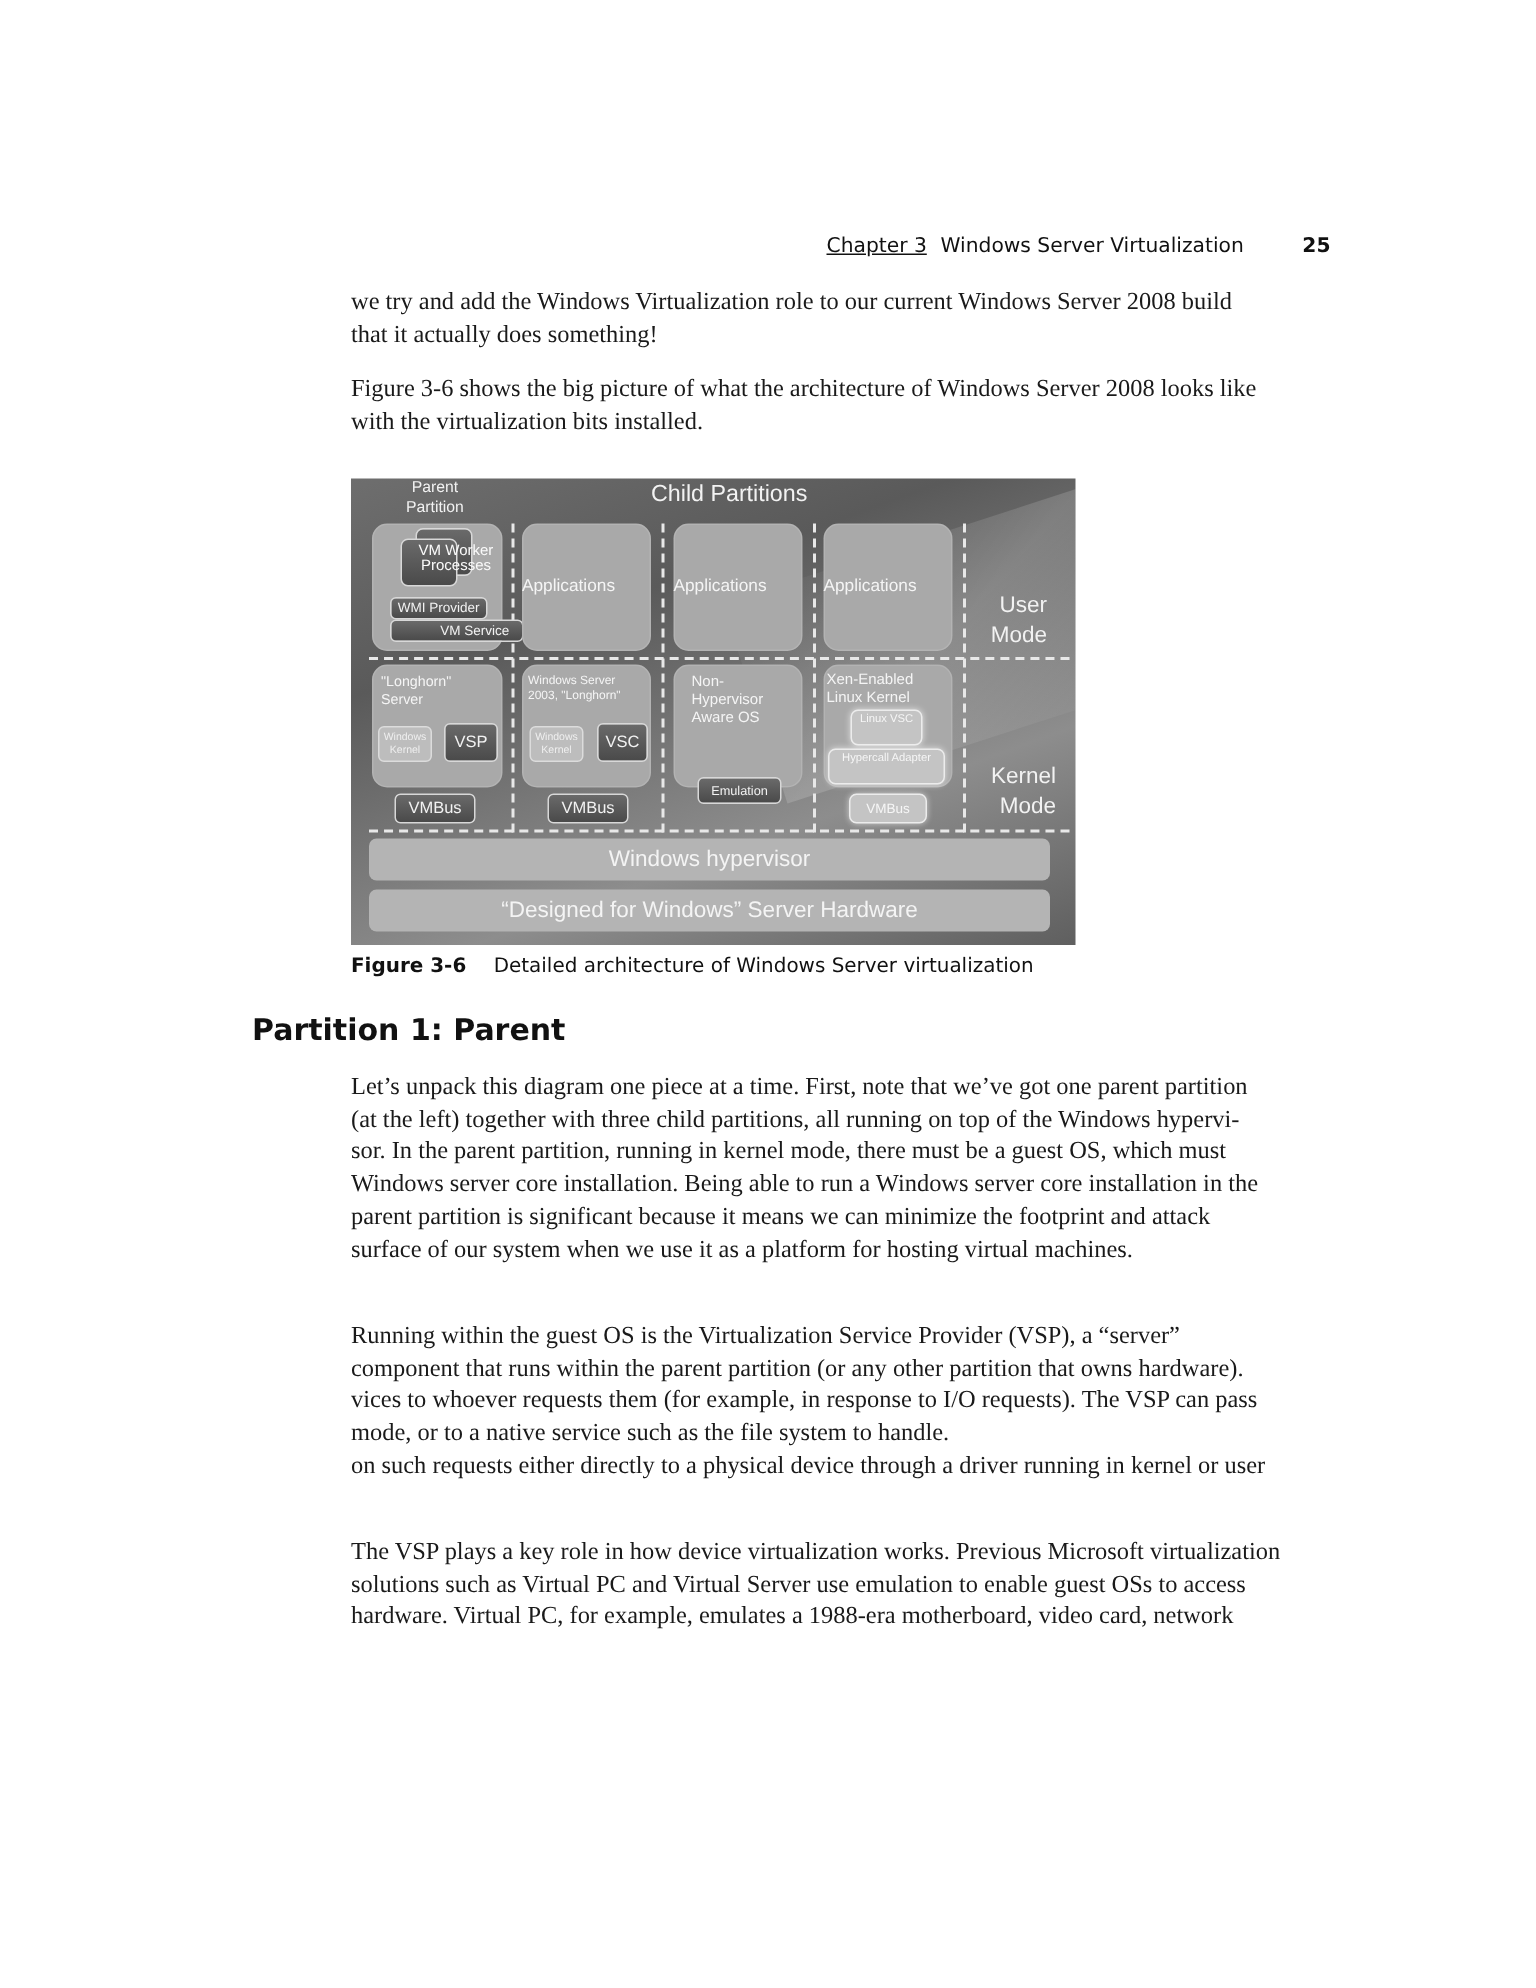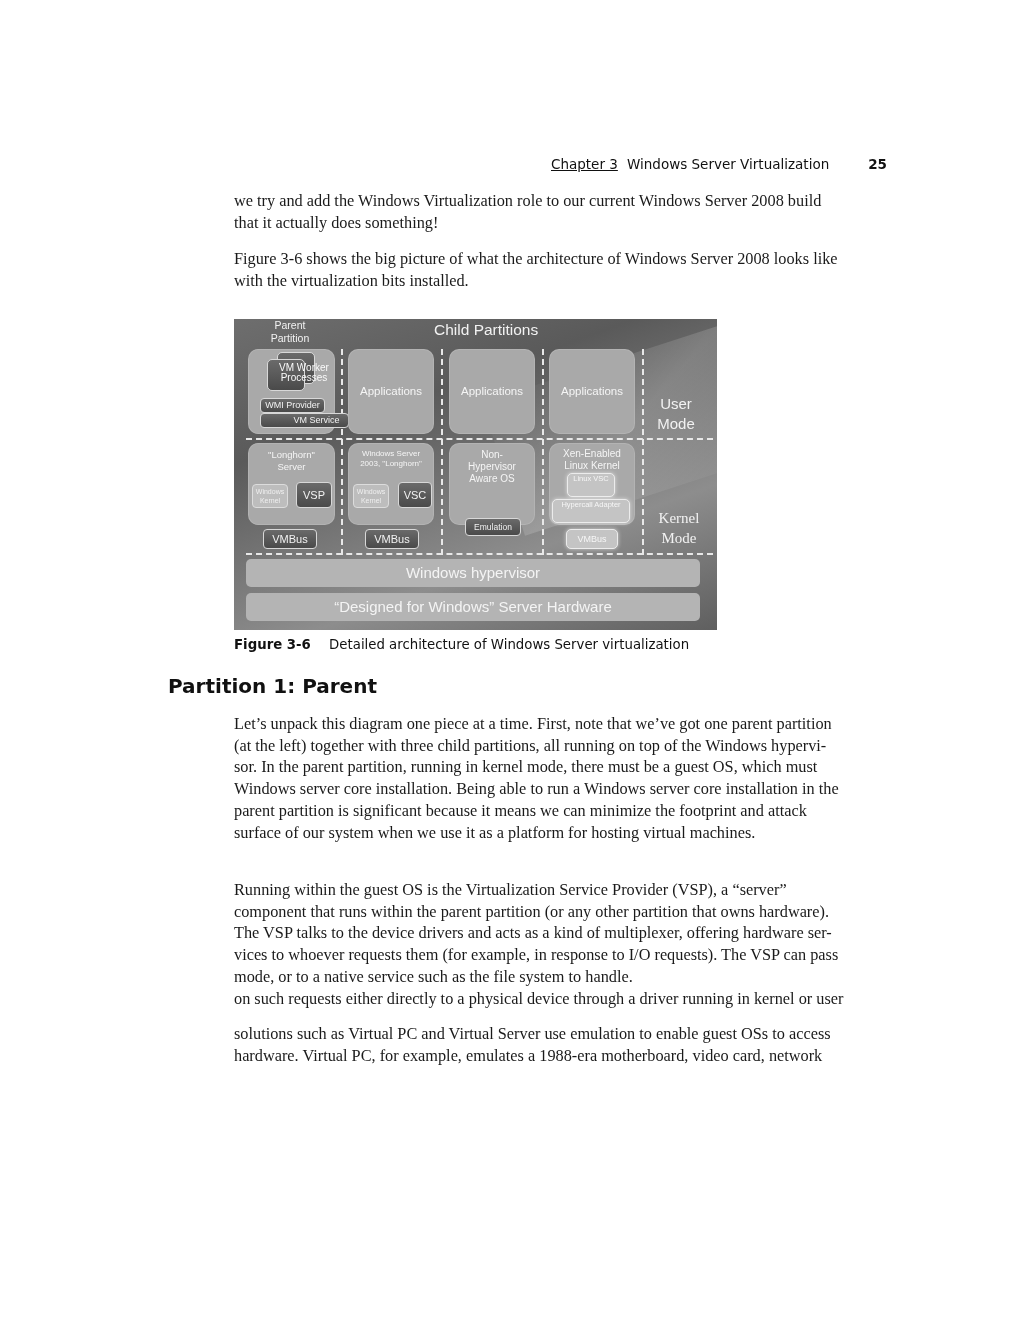--- a/index.html
+++ b/index.html
@@ -30,29 +30,29 @@
     font-family: "Liberation Sans", "DejaVu Sans", sans-serif;
   }
   .fig-sheen {
     position: absolute; right: -40px; top: 40px; width: 260px; height: 140px;
     background: linear-gradient(150deg, rgba(255,255,255,0) 0%, rgba(255,255,255,0.16) 50%, rgba(255,255,255,0) 100%);
     transform: rotate(-18deg);
   }
   .fig-label { position: absolute; color: #f2f2f2; text-align: center; }
   .lbl-parent { left: 26px; top: 0px; width: 60px; font-size: 10.5px; line-height: 13px; }
   .lbl-child { left: 200px; top: 2px; font-size: 15.5px; }
-  .lbl-user { left: 420px; top: 75px; font-size: 15px; line-height: 20px; text-align: center; }
-  .lbl-kernel { left: 420px; top: 189px; font-size: 15px; line-height: 20px; text-align: center; font-family: Liberation Serif, serif; }
+  .lbl-user { left: 420px; top: 75px; font-size: 15px; line-height: 20px; text-align: right; }
+  .lbl-kernel { left: 420px; top: 189px; font-size: 15px; line-height: 20px; text-align: right; }
 
   .vdash { position: absolute; width: 0; border-left: 2px dashed #e8e8e8; }
   .hdash { position: absolute; height: 0; border-top: 2px dashed #e8e8e8; }
 
   .box {
     position: absolute; background: #a9a9a9; border-radius: 10px;
-    color: #f5f5f5; text-align: center; font-size: 11px;
+    color: #f5f5f5; text-align: left; font-size: 11px;
     box-shadow: inset 0 0 0 1px rgba(255,255,255,0.12);
   }
   .dark {
     position: absolute; background: linear-gradient(#6a6a6a, #4a4a4a);
     border: 1px solid #d8d8d8; border-radius: 4px; color: #f2f2f2;
     text-align: center; font-size: 9px; line-height: 13px;
   }
   .light {
     position: absolute; background: #bdbdbd; border: 1px solid #dcdcdc;
     border-radius: 4px; color: #efefef; text-align: center;
@@ -167,21 +167,21 @@
   <span class="ln">Let’s unpack this diagram one piece at a time. First, note that we’ve got one parent partition</span>
   <span class="ln">(at the left) together with three child partitions, all running on top of the Windows hypervi-</span>
   <span class="ln">sor. In the parent partition, running in kernel mode, there must be a guest OS, which must</span>
   <span class="ln">Windows server core installation. Being able to run a Windows server core installation in the</span>
   <span class="ln">parent partition is significant because it means we can minimize the footprint and attack</span>
   <span class="ln">surface of our system when we use it as a platform for hosting virtual machines.</span>
 </p>
 <p class="para" style="top:879px;">
   <span class="ln">Running within the guest OS is the Virtualization Service Provider (VSP), a “server”</span>
   <span class="ln">component that runs within the parent partition (or any other partition that owns hardware).</span>
-  <span class="ln">The VSP talks to the device drivers and acts as a kind of multiplexer, offering hardware ser-</span>
   <span class="ln">vices to whoever requests them (for example, in response to I/O requests). The VSP can pass</span>
   <span class="ln">mode, or to a native service such as the file system to handle.</span>
   <span class="ln">on such requests either directly to a physical device through a driver running in kernel or user</span>
 </p>
 <p class="para" style="top:1023px;">
+  <span class="ln">The VSP plays a key role in how device virtualization works. Previous Microsoft virtualization</span>
   <span class="ln">solutions such as Virtual PC and Virtual Server use emulation to enable guest OSs to access</span>
   <span class="ln">hardware. Virtual PC, for example, emulates a 1988-era motherboard, video card, network</span>
 </p>
 
 </body></html>

